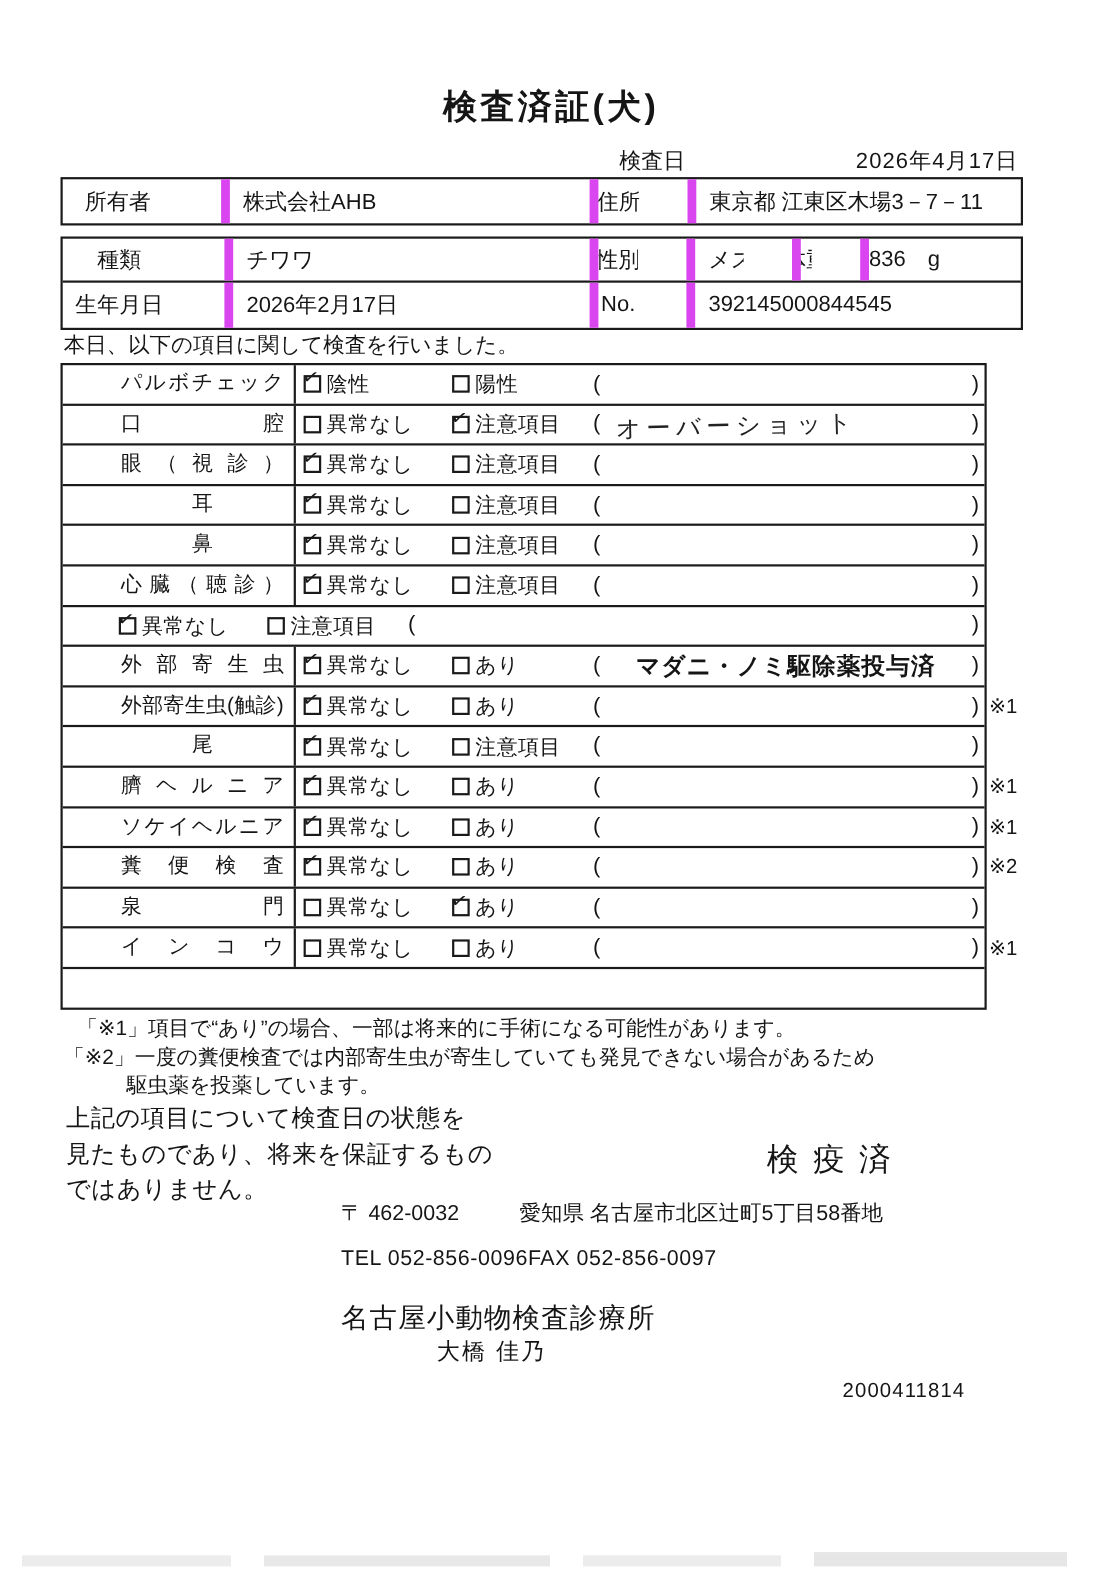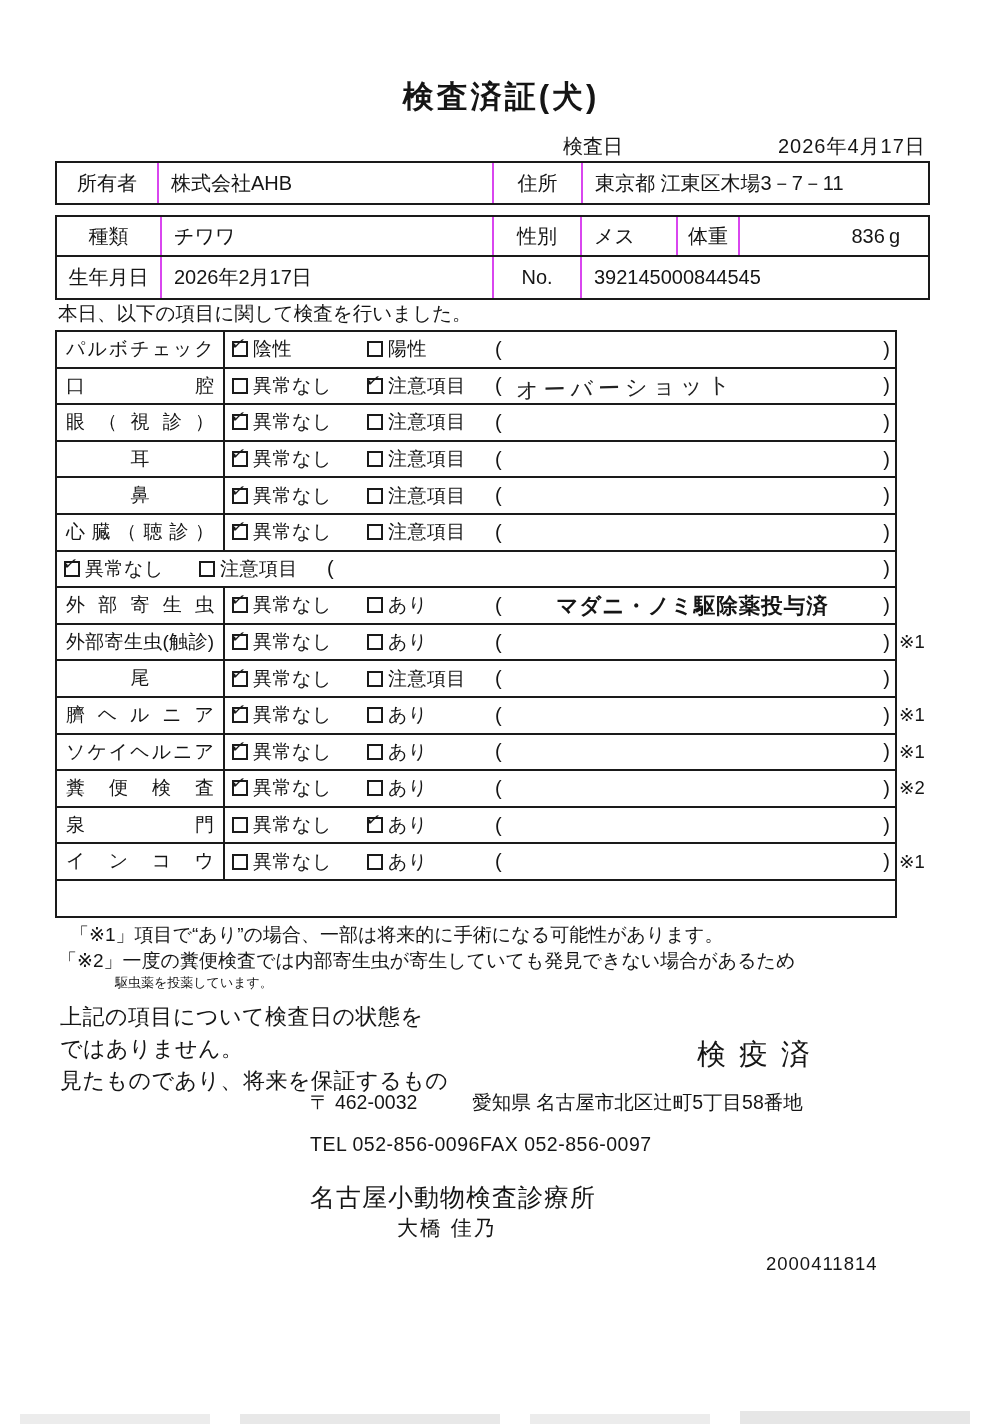--- a/index.html
+++ b/index.html
@@ -15,30 +15,30 @@
   .date-label { position:absolute; top:133px; left:563px; font-size:20px; }
   .date-value { position:absolute; top:133px; left:778px; font-size:20px; letter-spacing:1px; }
 
   
   .tbl { position:absolute; left:55px; width:871px; border:2px solid #1a1a1a; box-sizing:content-box; background:#fff; }
   .owner-table { top:161px; height:40px; display:grid; grid-template-columns:100px 335px 89px 1fr; }
   .pet-table  { top:215px; }
   .pet-row1 { display:grid; grid-template-columns:103px 332px 88px 96px 62px 1fr; height:38px; border-bottom:2px solid #1a1a1a; }
   .pet-row2 { display:grid; grid-template-columns:103px 332px 88px 1fr; height:41px; }
   .cell { display:flex; align-items:center; font-size:20px; overflow:hidden; white-space:nowrap; }
-  .cell + .cell { border-left:2px solid #d946ef; }
+  .cell + .cell { border-left:8px solid #d946ef;margin-left:44px; }
   .cell.lab { justify-content:center; }
   .cell.val { padding-left:12px; }
-  .cell.weight { justify-content:flex-end; padding-right:28px; gap:4px; }
+  .cell.weight { padding-right:28px; gap:20px; }
 
   .intro { position:absolute; top:300px; left:58px; font-size:19.5px; }
 
   
   .checklist { position:absolute; top:330px; left:55px; width:838px; border:2px solid #1a1a1a; background:#fff; }
-  .clrow { position:relative; display:flex; height:34.6px; }
+  .clrow { position:relative; display:flex; height:34.6px;padding-left:44px; }
   .clrow + .clrow { border-top:2px solid #1a1a1a; }
   .cl-label { width:168px; flex:none; border-right:2px solid #1a1a1a; box-sizing:border-box;
     padding:0 9px; font-size:19px; line-height:33px; white-space:nowrap; overflow:hidden;
     text-align:justify; text-align-last:justify; }
   .cl-label.center { text-align:center; text-align-last:center; }
   .cl-content { flex:1; display:flex; align-items:center; padding-left:7px; min-width:0; }
   .cb-wrap { display:flex; align-items:center; width:135px; flex:none; }
   .cb-wrap.second { width:128px; }
   .cb { position:relative; width:12px; height:12px; border:2px solid #1a1a1a; margin-right:5px; flex:none; }
   .tick { display:none; position:absolute; left:-3px; top:-10px; font-size:18px; font-weight:bold;
@@ -49,21 +49,21 @@
   .paren { font-size:20px; flex:none; }
   .note { flex:1; margin-left:14px; font-size:19px; text-align:left; white-space:nowrap; overflow:hidden; }
   .note.handwritten { font-size:22px; letter-spacing:5px; transform:rotate(-1.5deg); color:#222; }
   .note.bold-note { text-align:center; font-weight:bold; font-size:21.5px; letter-spacing:1px; margin-left:0; }
   .rowmark { position:absolute; right:-46px; top:50%; transform:translateY(-50%); width:42px;
     font-size:18.5px; text-align:left; padding-left:8px; }
 
   
   .fn1 { position:absolute; top:922px; left:58px; font-size:19px;margin-left:12px; }
   .fn2 { position:absolute; top:948px; left:58px; font-size:19px; }
-  .fn3 { position:absolute; top:974px; left:115px; font-size:13px;text-align:center; }
+  .fn3 { position:absolute; top:974px; left:115px; font-size:19px;text-align:center; }
   .disclaimer { position:absolute; top:1001px; left:60px; font-size:22px; line-height:32px; letter-spacing:0.5px; }
   .stamp { position:absolute; top:1035px; left:697px; font-size:29px; letter-spacing:13px; white-space:nowrap; }
   .postal-row { position:absolute; top:1089px; left:310px; font-size:19.5px; display:flex; gap:55px; white-space:nowrap; }
   .tel-row { position:absolute; top:1133px; left:310px; font-size:19.5px; display:flex; letter-spacing:0.5px; white-space:nowrap; }
   .clinic-name { position:absolute; top:1181px; left:310px; font-size:25px; letter-spacing:1px; }
   .vet-name { position:absolute; top:1214px; left:397px; font-size:21px; letter-spacing:2px; }
   .serial { position:absolute; top:1253px; left:746px; font-size:18.5px; letter-spacing:1px;margin-left:20px; }
 
   
   .scan-band { position:absolute; bottom:0; left:0; width:100%; height:18px; }
@@ -446,22 +446,22 @@
     </div>
 
   </div>
 
   <div class="fn1">「※1」項目で“あり”の場合、一部は将来的に手術になる可能性があります。</div>
   <div class="fn2">「※2」一度の糞便検査では内部寄生虫が寄生していても発見できない場合があるため</div>
   <div class="fn3">駆虫薬を投薬しています。</div>
 
   <div class="disclaimer">
     <div>上記の項目について検査日の状態を</div>
+    <div>見たものであり、将来を保証するもの</div>
     <div>ではありません。</div>
-    <div>見たものであり、将来を保証するもの</div>
   </div>
 
   <div class="stamp">検疫済</div>
 
   <div class="postal-row">
     <span>〒 462-0032</span>
     <span>愛知県 名古屋市北区辻町5丁目58番地</span>
   </div>
   <div class="tel-row">
     <span>TEL 052-856-0096</span>

